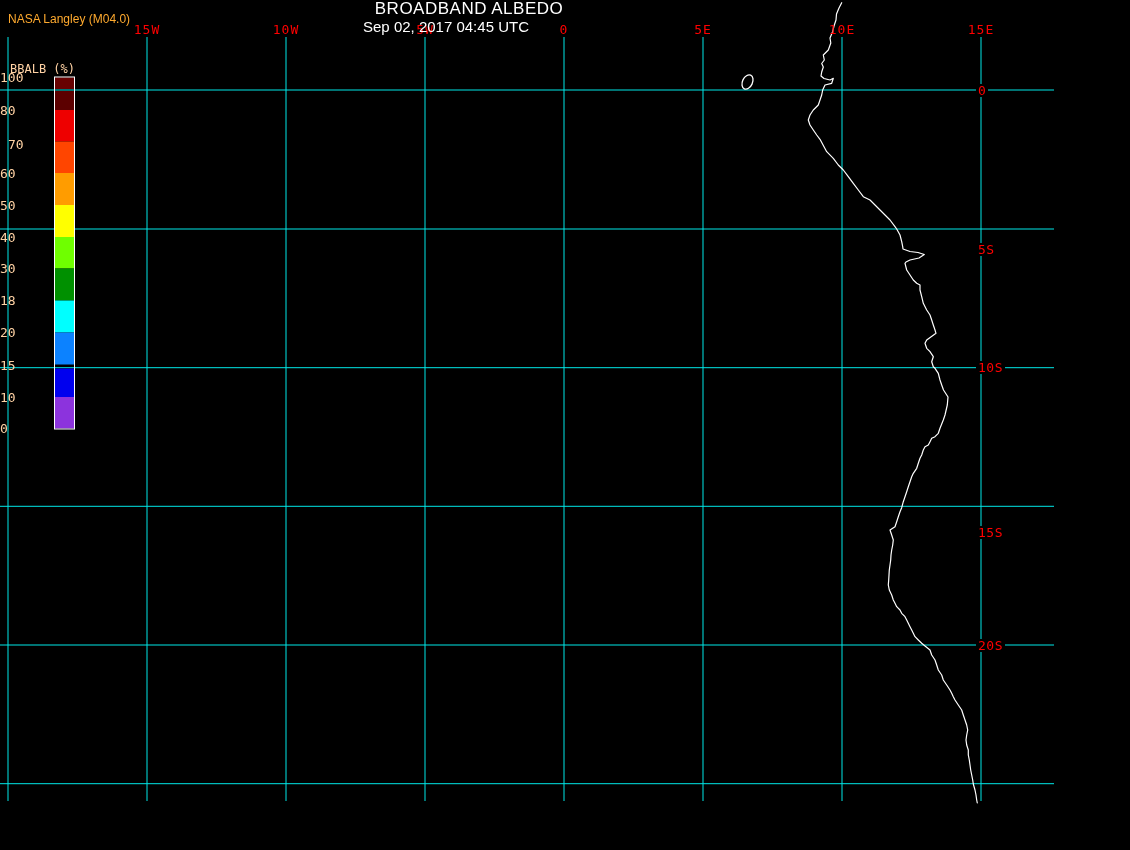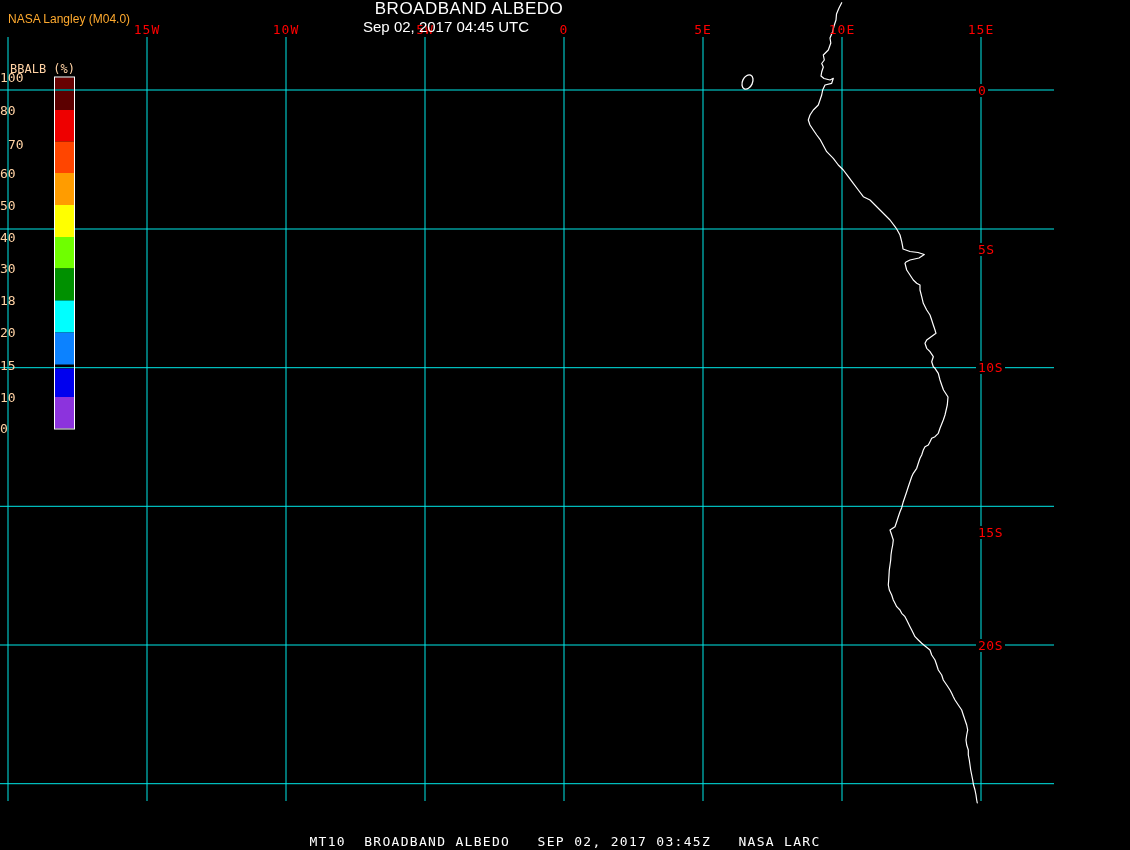--- a/index.html
+++ b/index.html
@@ -56,21 +56,20 @@
       <rect x="55" y="332.5" width="19" height="32" fill="#0c82ff"></rect>
       <rect x="55" y="368.5" width="19" height="28.5" fill="#0000ee"></rect>
       <rect x="55" y="397" width="19" height="31.5" fill="#8c33dd"></rect>
       <rect x="54.5" y="77" width="20" height="352" fill="none" stroke="var(--coast)" stroke-width="1"></rect>
     </svg>
 
   <div id="credit" class="lbl">NASA Langley (M04.0)</div>
   <div id="page-title" class="lbl">BROADBAND ALBEDO</div>
   <div id="page-subtitle" class="lbl">Sep 02, 2017 04:45 UTC</div>
   <div id="colorbar-title" class="lbl mono">BBALB (%)</div>
-  <div id="footer-caption" class="lbl mono">MT10  BROADBAND ALBEDO   SEP 02, 2017 03:45Z   NASA LARC</div>
 <div class="lbl lon-label mono" style="left: 147px; top: 23px;">15W</div>
     <div class="lbl lon-label mono" style="left: 286px; top: 23px;">10W</div>
     <div class="lbl lon-label mono" style="left: 425px; top: 23px;">5W</div>
     <div class="lbl lon-label mono" style="left: 564px; top: 23px;">0</div>
     <div class="lbl lon-label mono" style="left: 703px; top: 23px;">5E</div>
     <div class="lbl lon-label mono" style="left: 842px; top: 23px;">10E</div>
     <div class="lbl lon-label mono" style="left: 981px; top: 23px;">15E</div>
     <div class="lbl lat-label mono" style="left: 976px; top: 83.5px;">0</div>
     <div class="lbl lat-label mono" style="left: 976px; top: 222.5px; margin-top: 20px;">5S</div>
     <div class="lbl lat-label mono" style="left: 976px; top: 361.2px;">10S</div>

